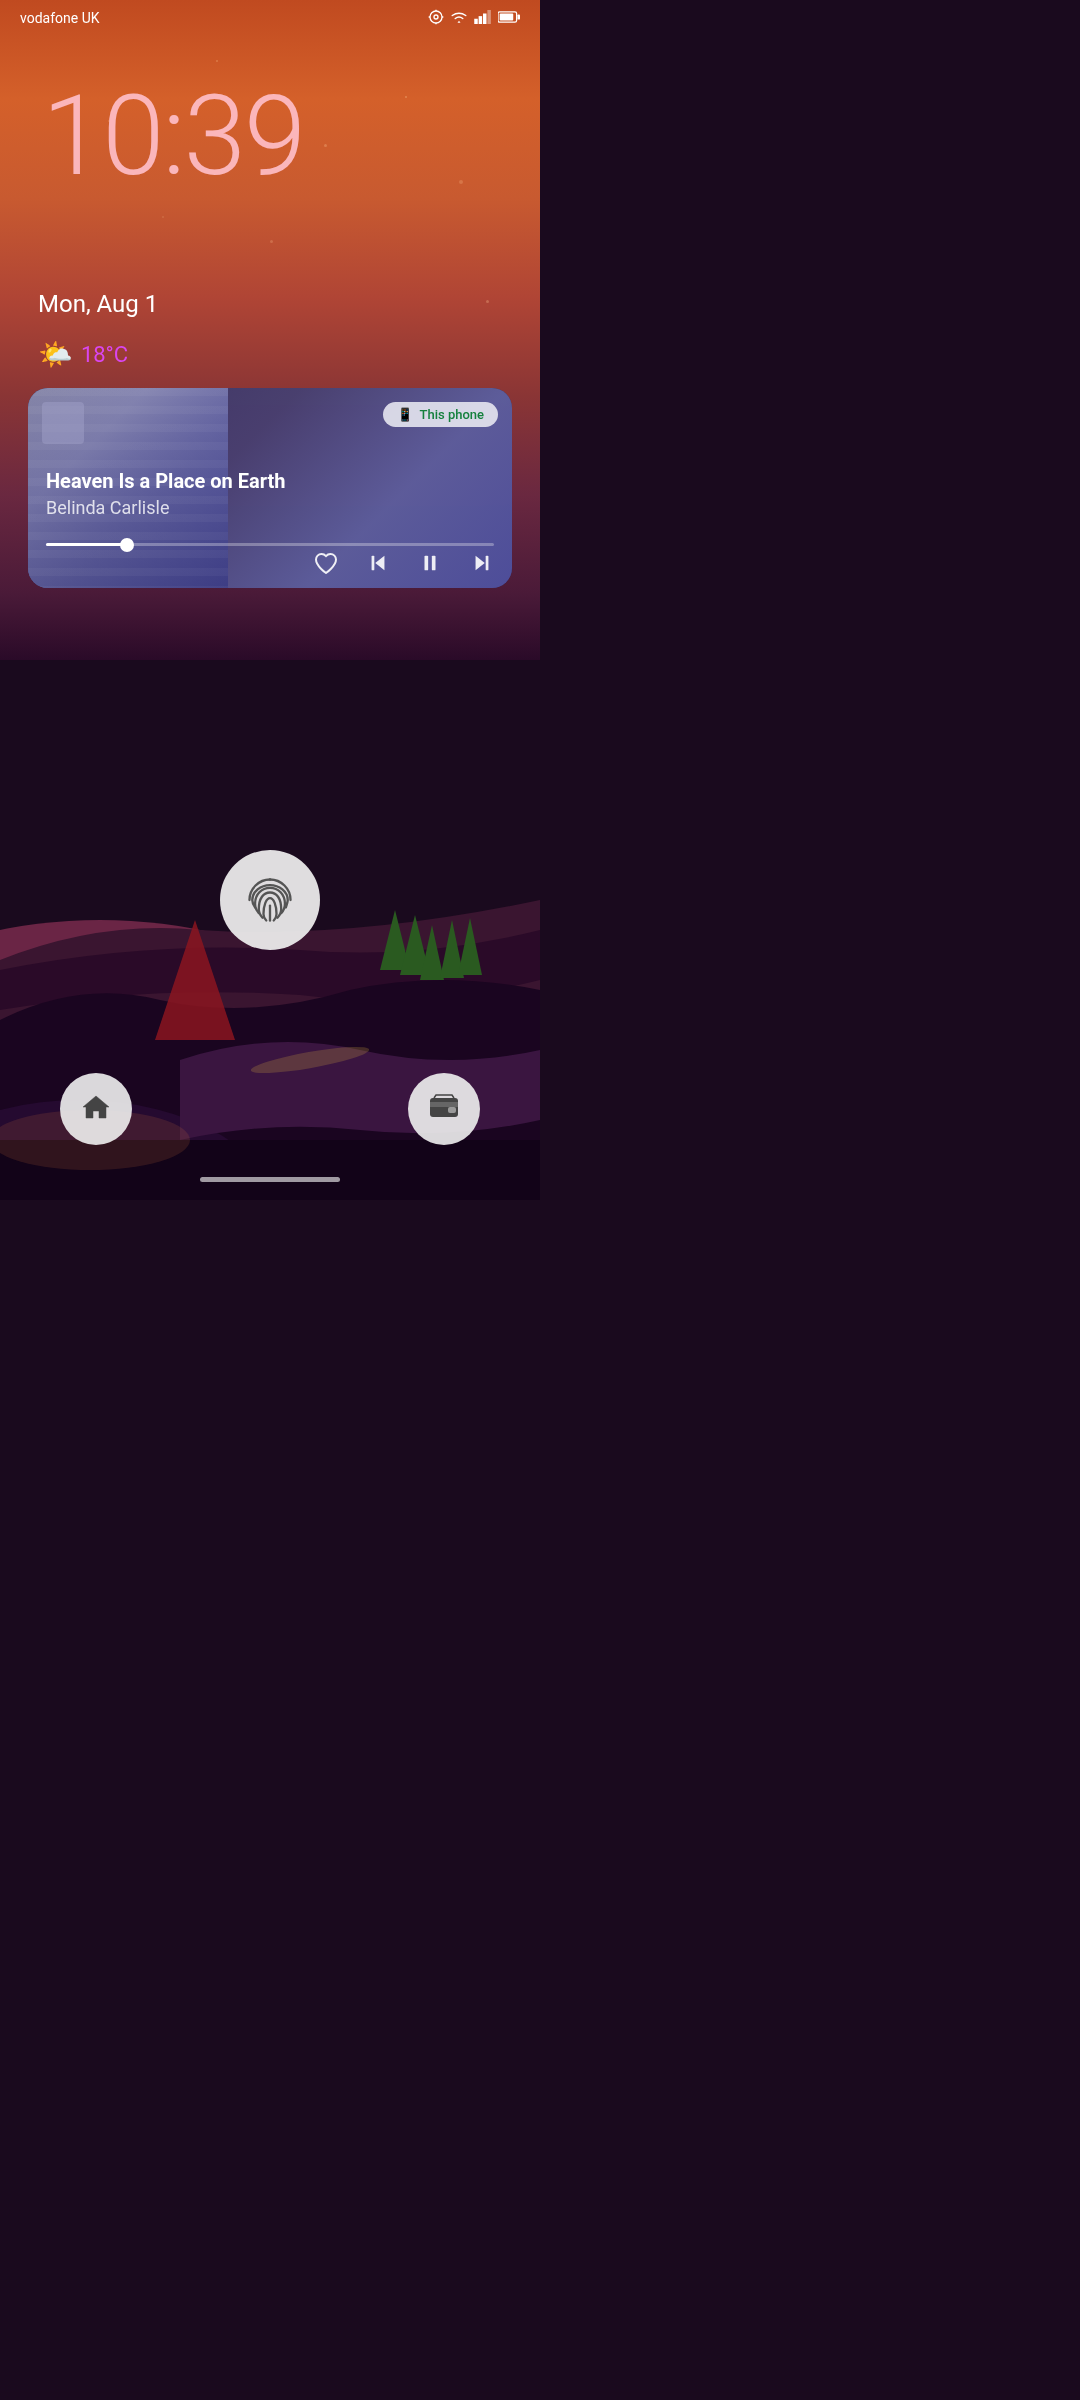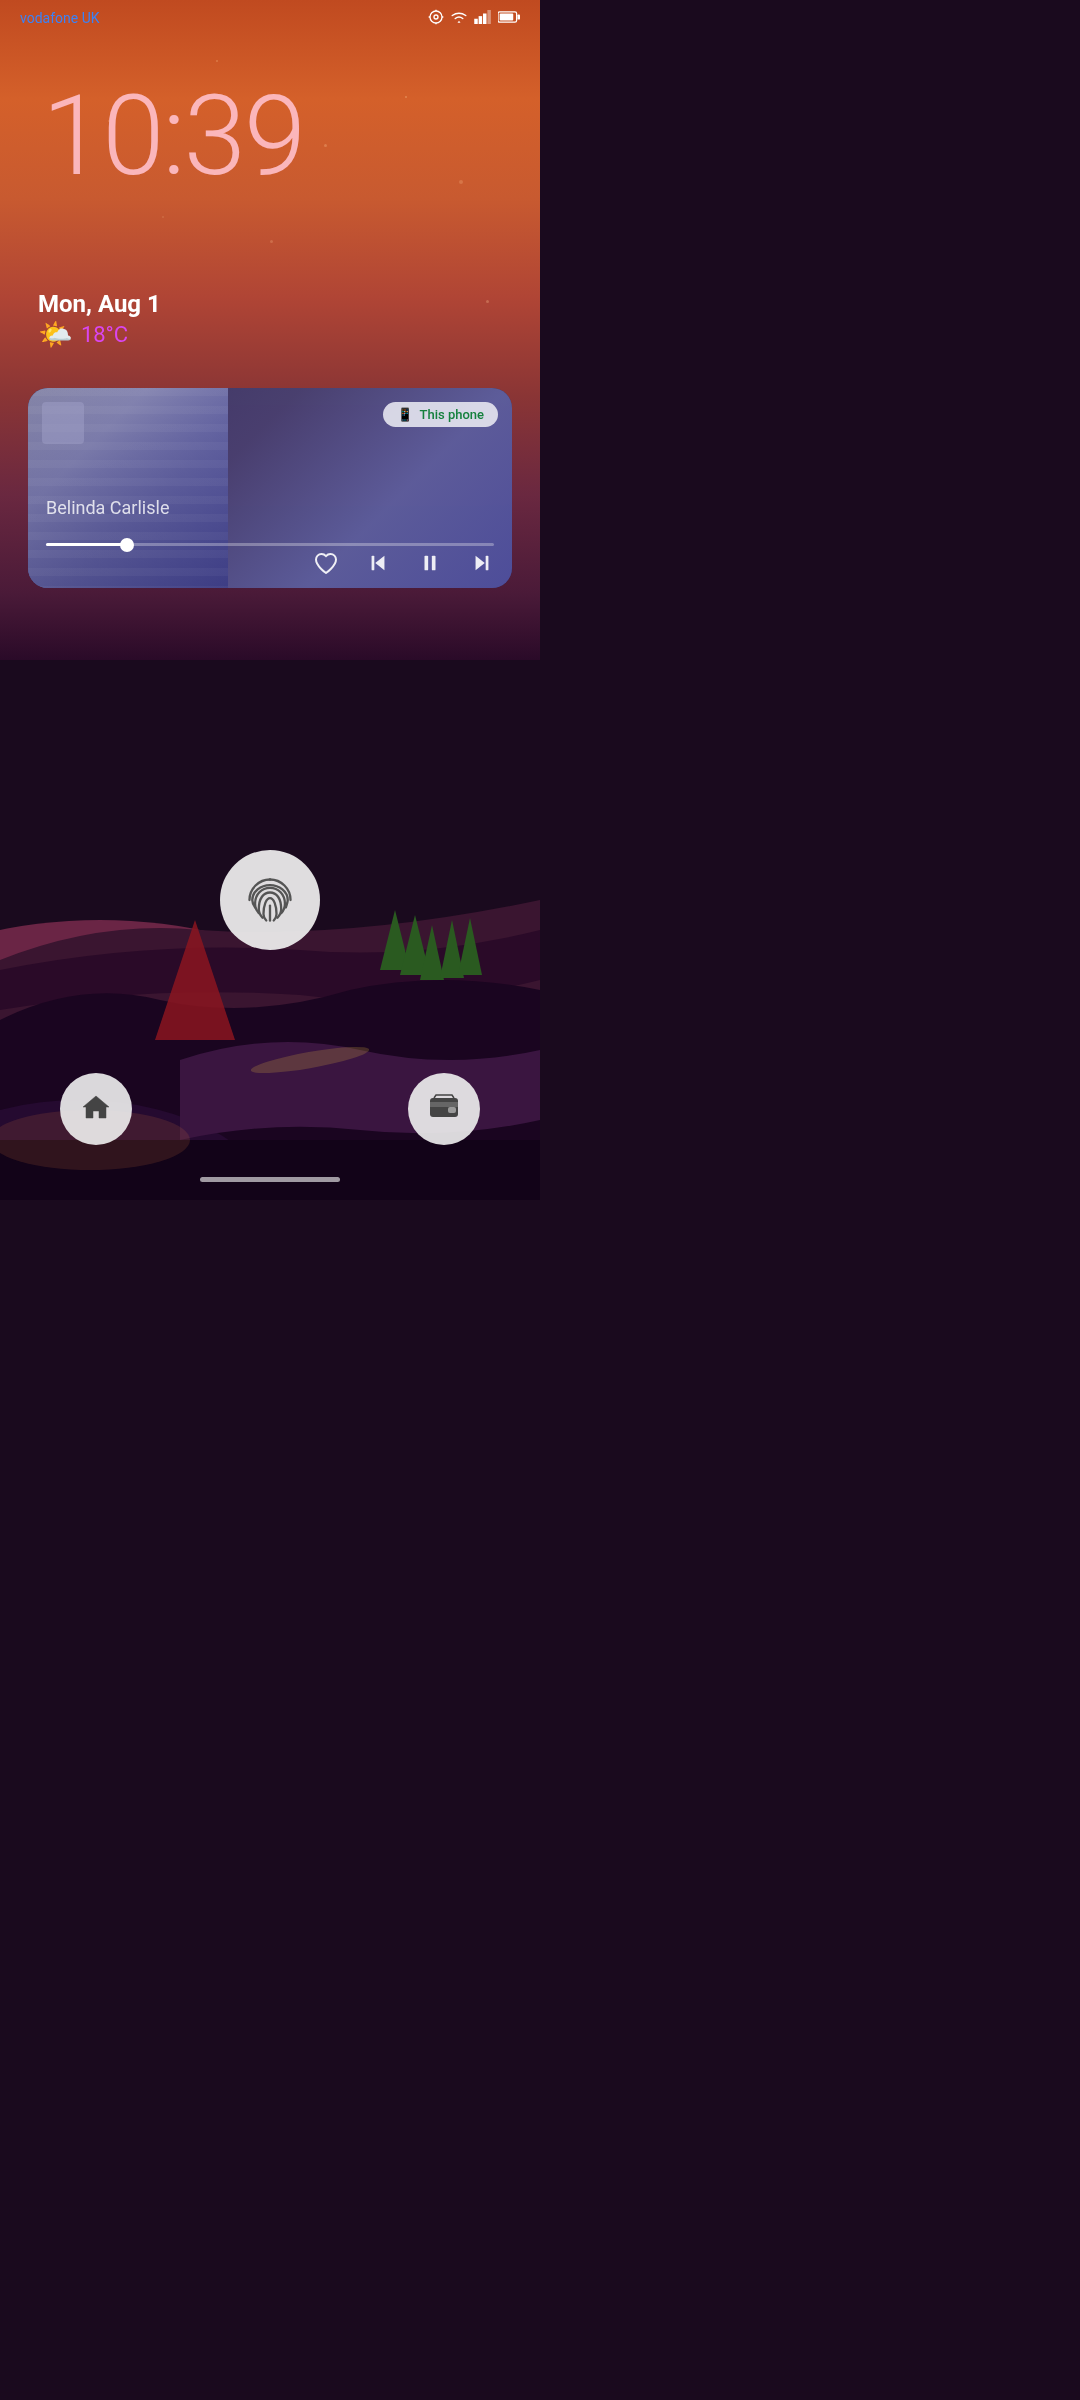--- a/index.html
+++ b/index.html
@@ -70,21 +70,21 @@
       right: 0;
       height: 36px;
       display: flex;
       align-items: center;
       justify-content: space-between;
       padding: 0 20px;
       z-index: 10;
     }
 
     .status-carrier {
-      color: #3b82f6;
+      color: #ffffff;
       font-size: 14px;
       font-weight: 400;
     }
 
     .status-icons {
       display: flex;
       align-items: center;
       gap: 6px;
     }
 
@@ -113,22 +113,22 @@
     .date-weather-area {
       position: absolute;
       top: 290px;
       left: 38px;
       z-index: 10;
     }
 
     .date-text {
       color: white;
       font-size: 24px;
-      font-weight: 700;
-      margin-bottom: 0;
+      font-weight: 400;
+      margin-bottom: 20px;
     }
 
     .weather-row {
       display: flex;
       align-items: center;
       gap: 8px;
     }
 
     .weather-icon {
       font-size: 28px;
@@ -488,20 +488,21 @@
   </div>
 
   <div class="album-art-box"></div>
 
   <div class="this-phone-badge">
     <span class="this-phone-icon">📱</span>
     <span class="this-phone-text">This phone</span>
   </div>
 
   <div class="song-info">
+    <div class="song-title">Heaven Is a Place on Earth</div>
     <div class="song-artist">Belinda Carlisle</div>
   </div>
 
   <div class="progress-area">
     <div class="progress-bar-bg">
       <div class="progress-bar-fill"></div>
       <div class="progress-thumb"></div>
     </div>
   </div>
 

